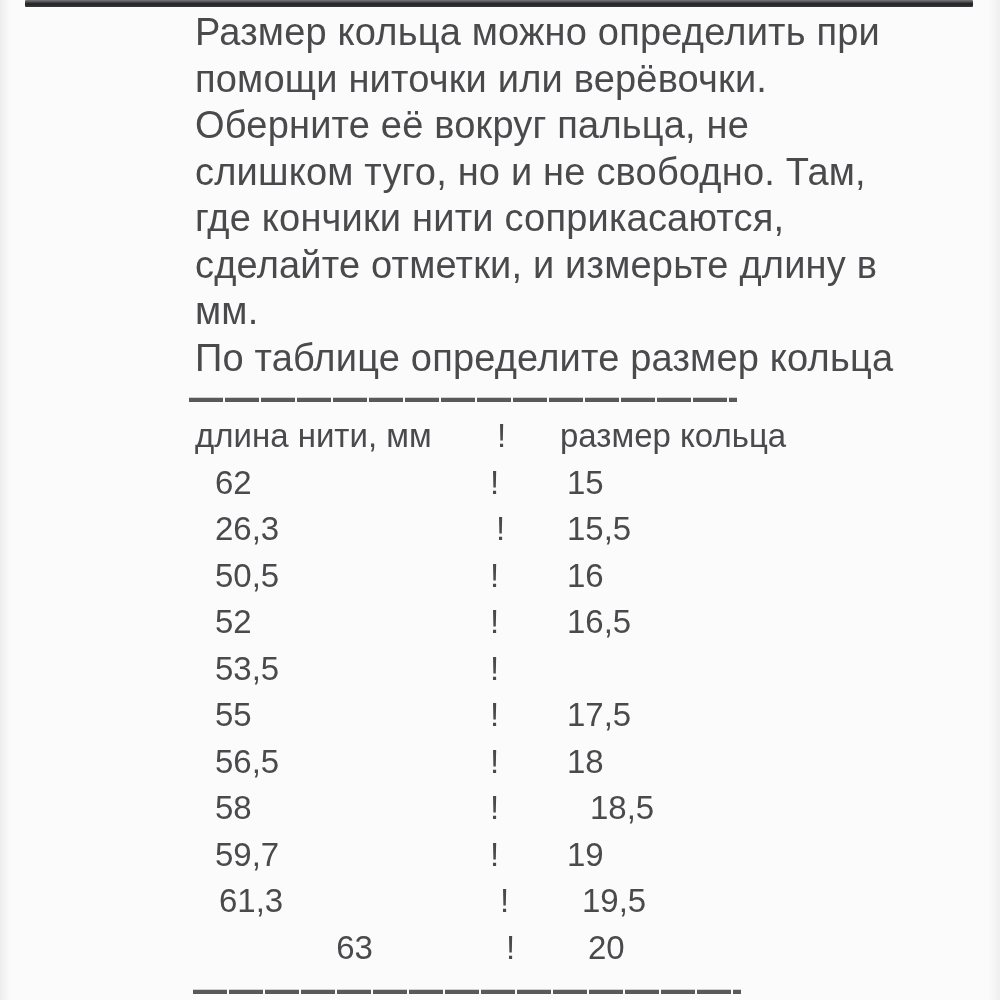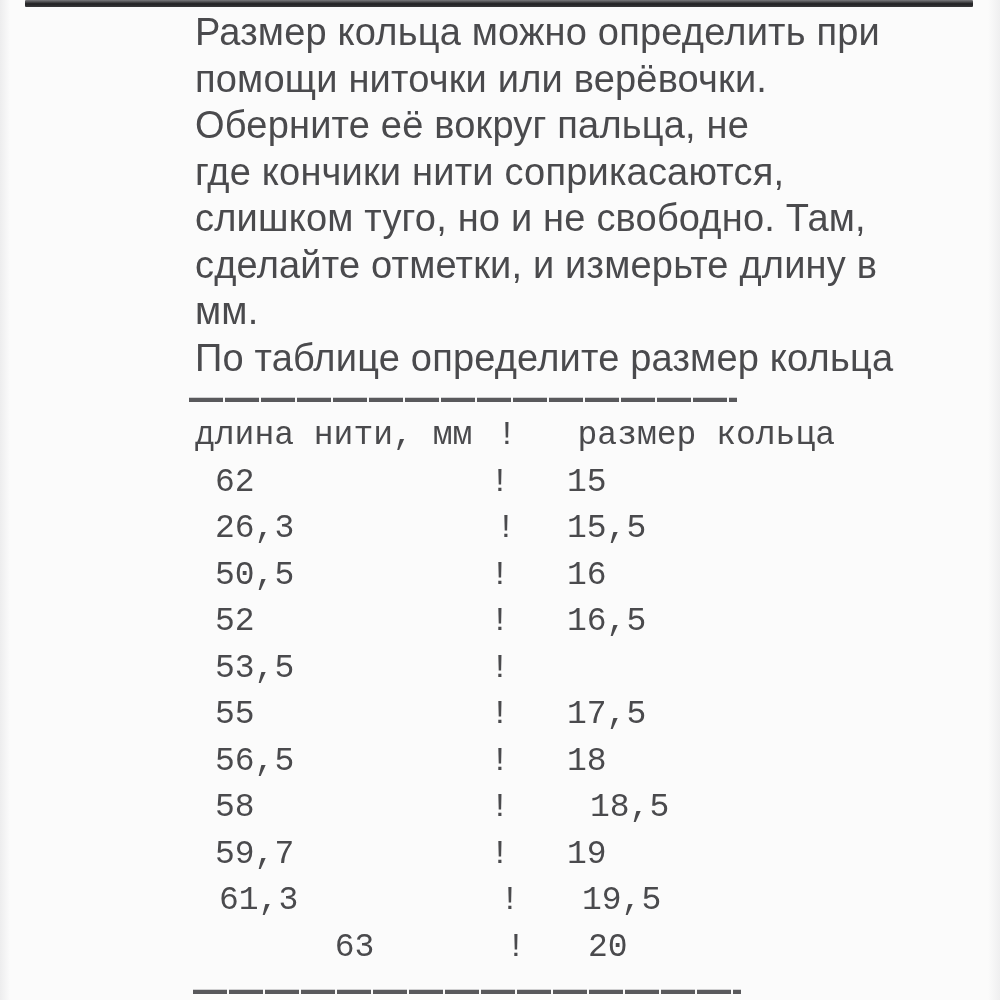--- a/index.html
+++ b/index.html
@@ -19,30 +19,30 @@
     font-size:38px; line-height:46.5px; white-space:nowrap;
     letter-spacing:0.2px;
   }
   .divider {
     width:548px; height:24px; line-height:20px; overflow:hidden;
     font-size:34px; color:#59595c; letter-spacing:2px; white-space:nowrap;
     text-shadow:0 1.5px 0 #59595c;
     margin:4px 0 4px -6px;
   }
   .divider.bottom { margin-top:6px; margin-left:-2px; }
-  .size-table { margin-top:0;font-family:Liberation Mono, monospace; }
+  .size-table { margin-top:0; }
   .t-row {
     display:grid; grid-template-columns:295px 70px auto;
     font-size:33px; line-height:46.5px; white-space:nowrap;
   }
   .t-row .c1 { padding-left:20px; }
   .t-row .c3 { padding-left:7px; }
   .t-row.header .c1 { padding-left:0; }
   .t-row.header .c2 { padding-left:7px; }
-  .t-row.header .c3 { padding-left:0;text-align:right; }
+  .t-row.header .c3 { padding-left:0; }
   
   .size-table .t-row:nth-child(3)  .c2 { padding-left:6px; }
   .size-table .t-row:nth-child(9)  .c3 { padding-left:30px; }
   .size-table .t-row:nth-child(11) .c1 { padding-left:24px; }
   .size-table .t-row:nth-child(11) .c2 { padding-left:10px; }
   .size-table .t-row:nth-child(11) .c3 { padding-left:22px; }
   .size-table .t-row:nth-child(12) .c1 { padding-left:24px;text-align:center; }
   .size-table .t-row:nth-child(12) .c2 { padding-left:16px; }
   .size-table .t-row:nth-child(12) .c3 { padding-left:28px; }
 </style>
@@ -50,22 +50,22 @@
 <body>
 
 <div class="top-bar"></div>
 
 <div class="content">
 
   <div>
     <div class="line">Размер кольца можно определить при</div>
     <div class="line">помощи ниточки или верёвочки.</div>
     <div class="line">Оберните её вокруг пальца, не</div>
+    <div class="line">слишком туго, но и не свободно. Там,</div>
     <div class="line">где кончики нити соприкасаются,</div>
-    <div class="line">слишком туго, но и не свободно. Там,</div>
     <div class="line">сделайте отметки, и измерьте длину в</div>
     <div class="line">мм.</div>
     <div class="line">По таблице определите размер кольца</div>
   </div>
 
   <div class="divider top">————————————————</div>
 
   <div class="size-table">
 
     <div class="t-row header">

